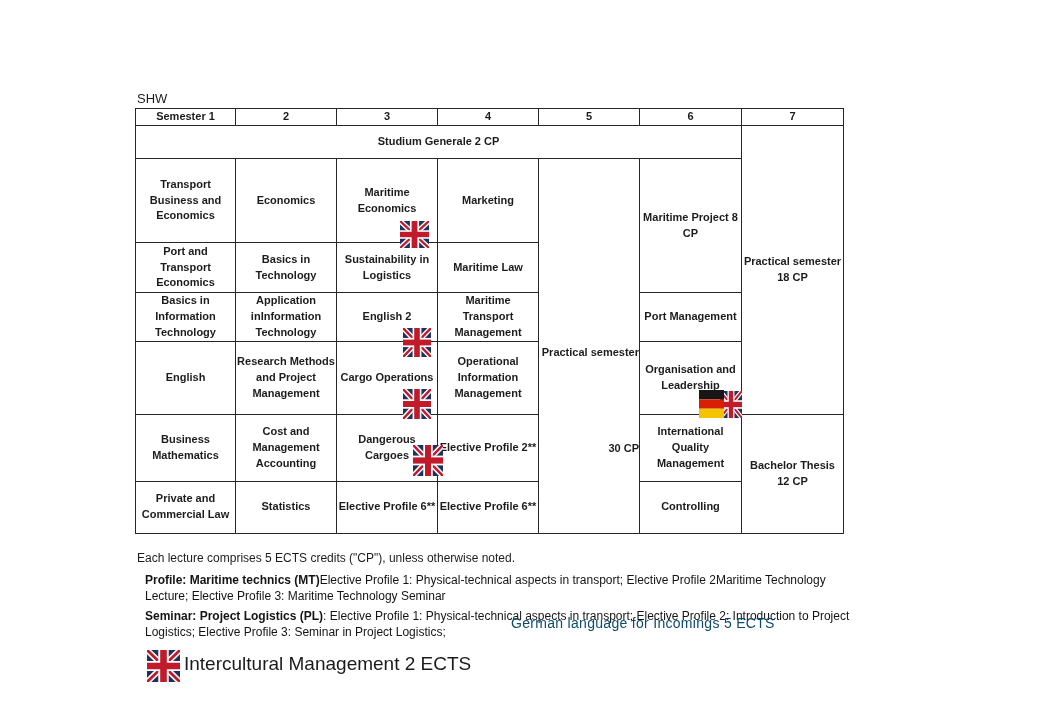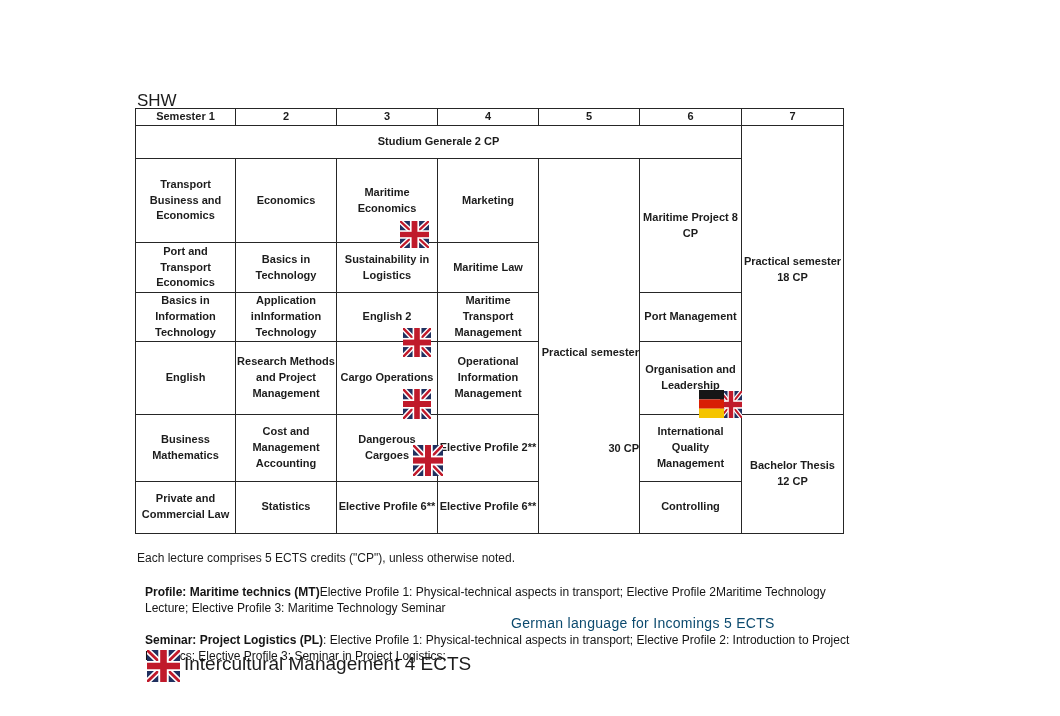--- a/index.html
+++ b/index.html
@@ -1,33 +1,33 @@
 <!DOCTYPE html>
 <html><head>
 <meta charset="utf-8">
 <style>
   *{margin:0;padding:0;box-sizing:border-box}
   html,body{background:#fff}
   body{width:1060px;height:716px;position:relative;font-family:"Liberation Sans",sans-serif;color:#1c1c1c;overflow:hidden}
   .canvas{position:absolute;inset:0;background:#ffffff}
-  .shw{position:absolute;left:137px;top:91px;font-size:17px;color:#1c1c1c}
+  .shw{position:absolute;left:137px;top:91px;font-size:13px;color:#1c1c1c}
   table.plan{position:absolute;left:135px;top:108px;border-collapse:collapse;table-layout:fixed;width:708px}
   .plan th,.plan td{border:1.5px solid #262626;font-size:11px;line-height:1.45;color:#1c1c1c;
     text-align:center;vertical-align:middle;padding:0 1px;overflow:visible;font-weight:700}
   .plan th{font-weight:700}
   td.rel{position:relative}
   .flag{position:absolute;z-index:3;display:block}
   .flag svg{width:100%;height:100%;display:block}
   .c5cell{position:relative}
   .c5a,.c5b{position:absolute;left:0;width:100%;text-align:right}
   .c5a{top:186px}
   .c5b{top:282px}
   .note1{position:absolute;left:137px;top:551px;font-size:12px;color:#1c1c1c}
   .profiles{position:absolute;left:145px;top:568px;width:714px;font-size:12px;line-height:16px;color:#141414}
-  .profiles p{margin:16px 0 2px 0}
+  .profiles p{margin:4px 0 2px 0}
   .profiles b{font-weight:700}
   .legend-flag{left:147px;top:650px;width:33px;height:32px}
   .legend1{position:absolute;left:184px;top:653px;font-size:19px;color:#1b1b1b}
   .legend2{position:absolute;left:511px;top:615px;font-size:14px;color:#0c4a6e;letter-spacing:.3px}
 </style>
 </head>
 <body>
 
 <div class="canvas">
 
@@ -189,16 +189,16 @@
     <svg viewBox="0 0 30 27" preserveAspectRatio="none">
         <rect width="30" height="27" fill="#20305f"></rect>
         <path d="M0 0L30 27M30 0L0 27" stroke="#ffffff" stroke-width="5.2"></path>
         <path d="M0 0L30 27M30 0L0 27" stroke="#c01a2b" stroke-width="2.4"></path>
         <path d="M15 0V27" stroke="#ffffff" stroke-width="9.5"></path>
         <path d="M0 13.5H30" stroke="#ffffff" stroke-width="8.5"></path>
         <path d="M15 0V27" stroke="#c01a2b" stroke-width="6"></path>
         <path d="M0 13.5H30" stroke="#c01a2b" stroke-width="5.4"></path>
       </svg>
   </span>
-  <div class="legend1">Intercultural Management 4 ECTS</div>
+  <div class="legend1">Intercultural Management 2 ECTS</div>
   <div class="legend2">German language for Incomings 5 ECTS</div>
 
 </div>
 
 </body></html>

